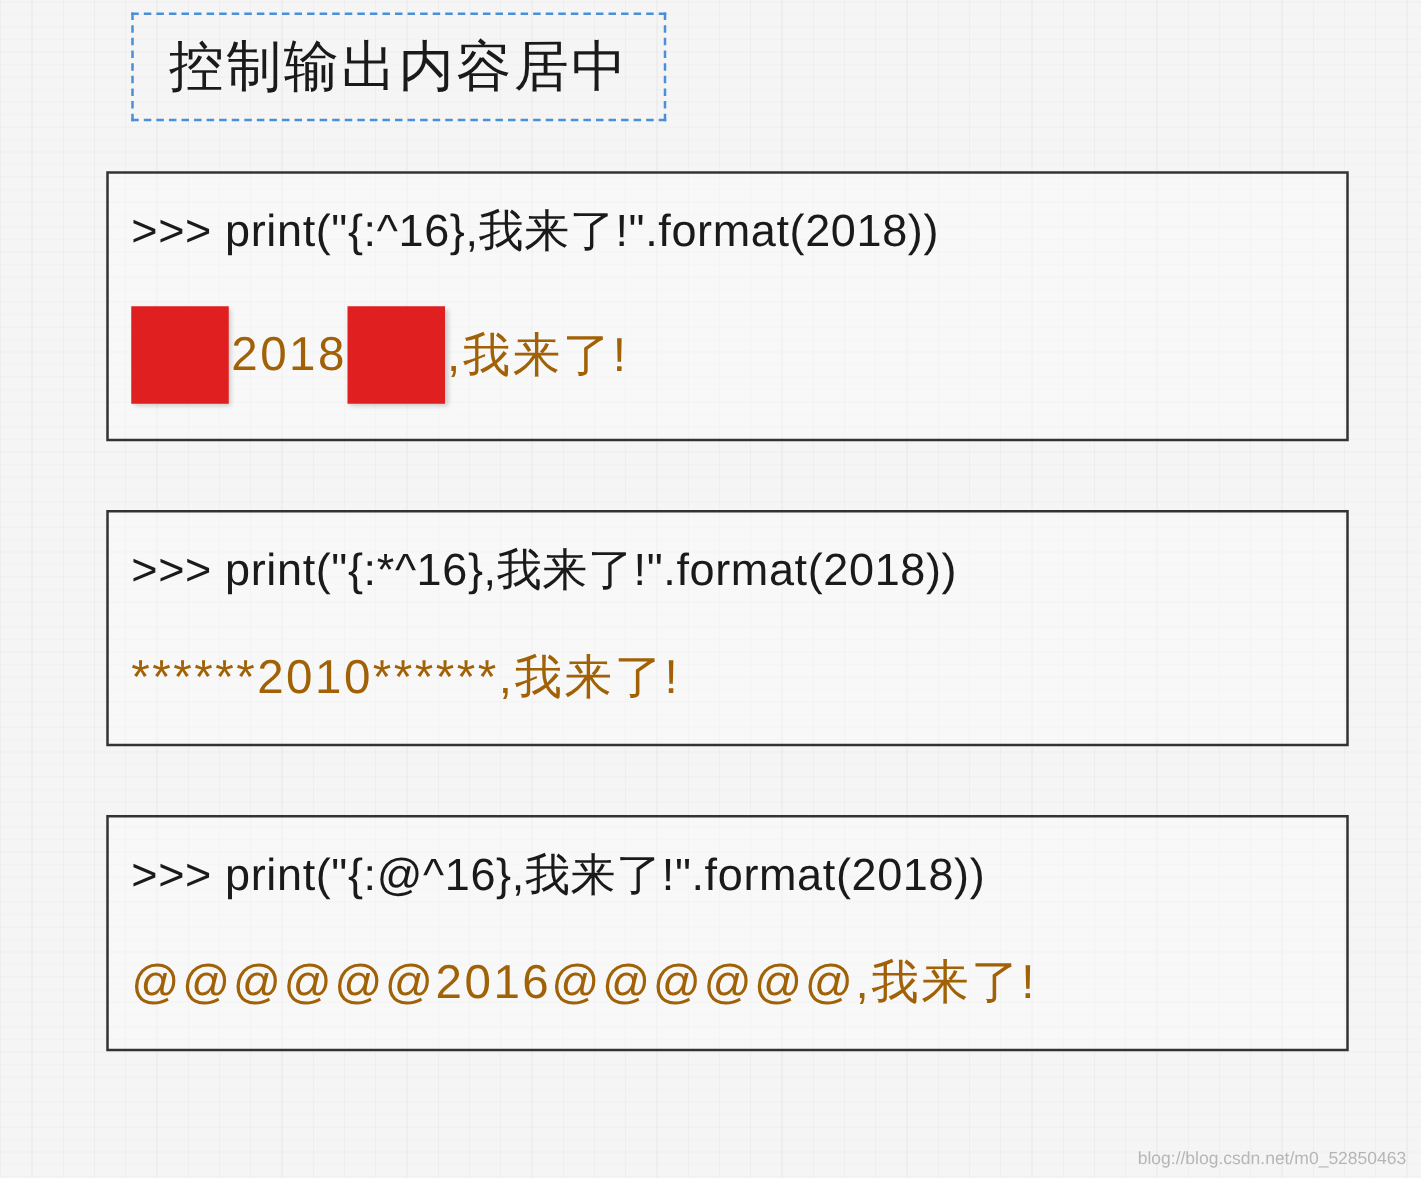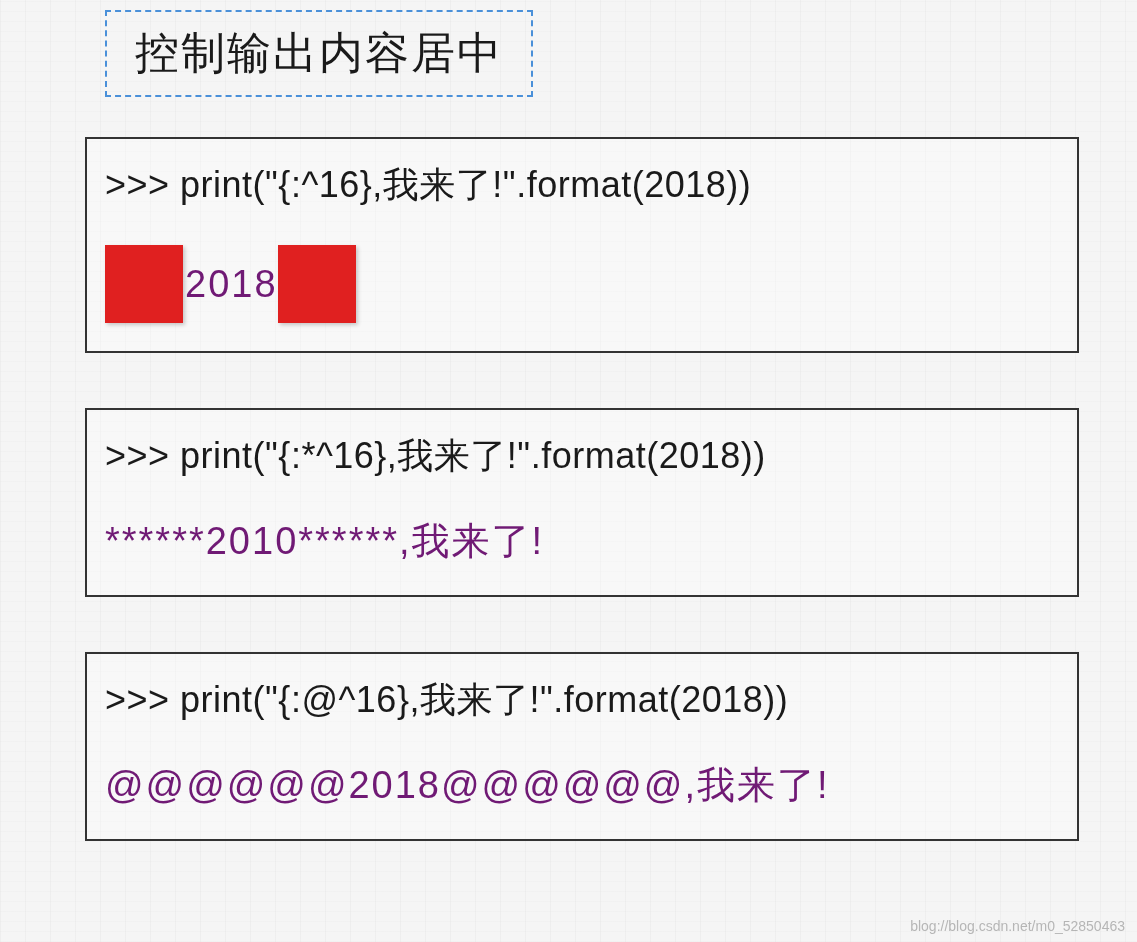--- a/index.html
+++ b/index.html
@@ -52,21 +52,21 @@
     }
     .code-line {
       font-size: 36px;
       color: #1a1a1a;
       margin-bottom: 35px;
       font-family: "Microsoft YaHei", Arial, sans-serif;
       letter-spacing: 0.5px;
     }
     .output-line {
       font-size: 38px;
-      color: #701a75;
+      color: #a16207;
       letter-spacing: 2px;
       display: flex;
       align-items: center;
       flex-wrap: wrap;
     }
     .red-box {
       display: inline-block;
       width: 78px;
       height: 78px;
       background: #e02020;
@@ -96,32 +96,33 @@
   <div class="title-box">
     <div class="title-text">控制输出内容居中</div>
   </div>
 
   <div class="code-block">
     <div class="code-line">&gt;&gt;&gt; print("{:^16},我来了!".format(2018))</div>
     <div class="output-line">
       <span class="red-box"></span>
       <span class="out-seg">2018</span>
       <span class="red-box"></span>
+      <span class="out-seg">,我来了!</span>
     </div>
   </div>
 
   <div class="code-block">
     <div class="code-line">&gt;&gt;&gt; print("{:*^16},我来了!".format(2018))</div>
     <div class="output-line">
       <span class="out-seg">******2010******,我来了!</span>
     </div>
   </div>
 
   <div class="code-block">
     <div class="code-line">&gt;&gt;&gt; print("{:@^16},我来了!".format(2018))</div>
     <div class="output-line">
-      <span class="out-seg">@@@@@@2018@@@@@@,我来了!</span>
+      <span class="out-seg">@@@@@@2016@@@@@@,我来了!</span>
     </div>
   </div>
 
 </div>
 
 <div class="watermark">blog://blog.csdn.net/m0_52850463</div>
 
 </body></html>

